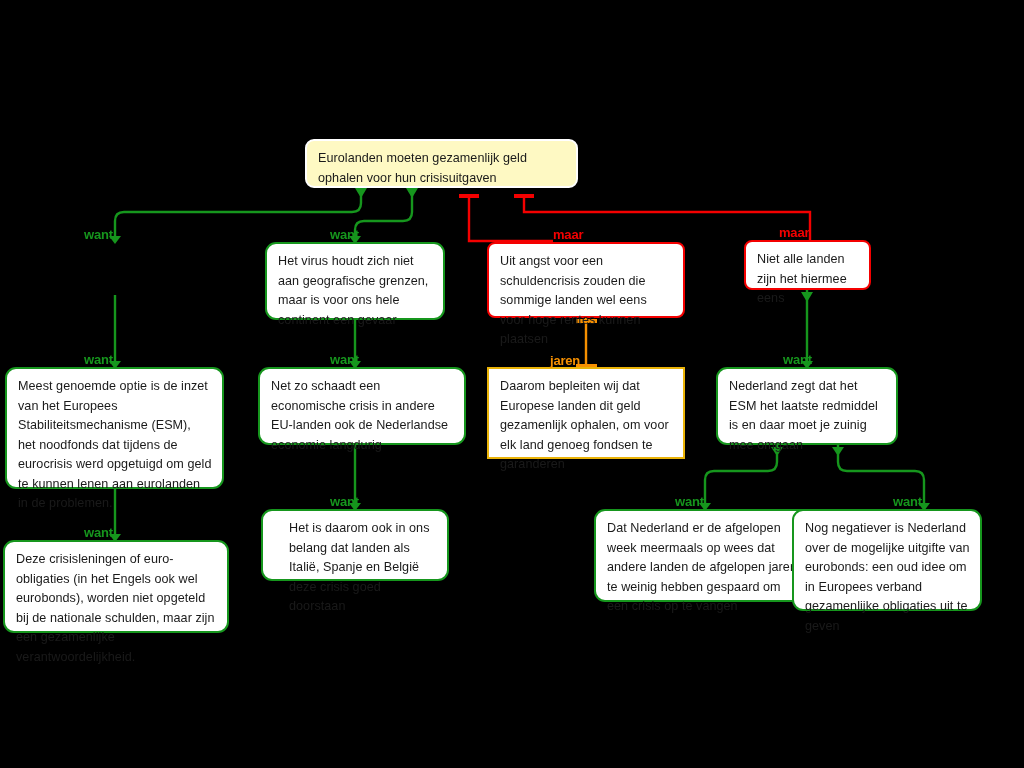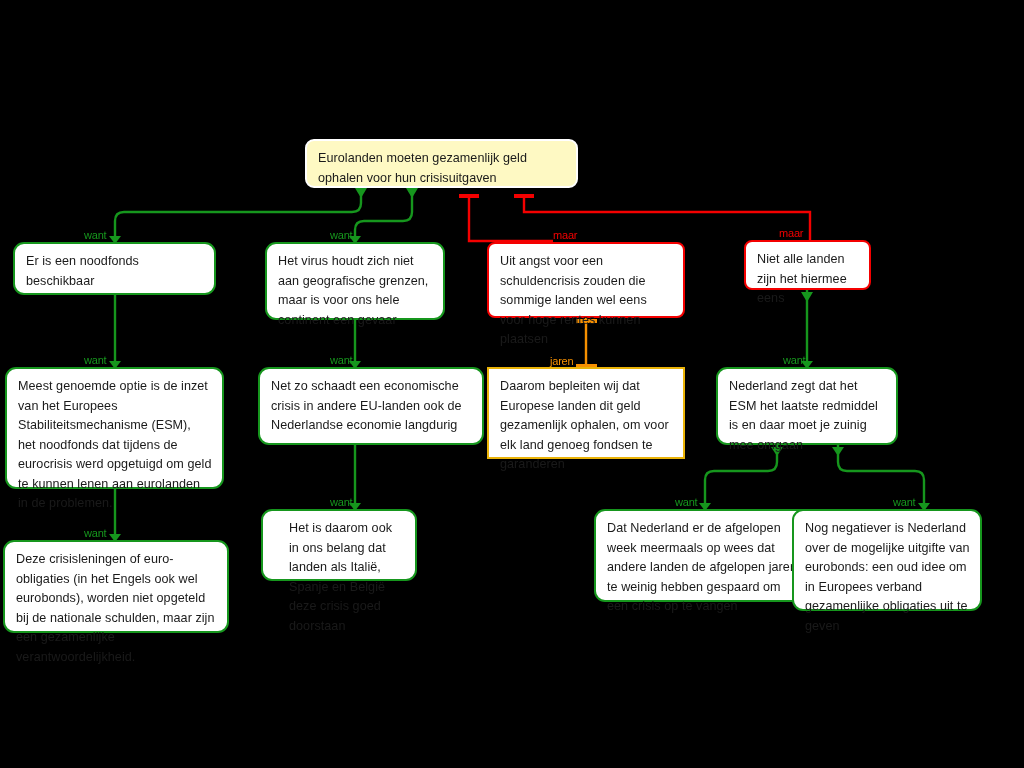--- a/index.html
+++ b/index.html
@@ -50,22 +50,22 @@
     border: 2px solid #eab308;
     border-radius: 0;
   }
   .node.root {
     border: 2px solid #ffffff;
     border-radius: 9px;
     background: #fef9c3;
   }
   .edge-label {
     position: absolute;
-    font-size: 11px;
-    font-weight: normal;
+    font-size: 13px;
+    font-weight: bold;
     line-height: 10px;
     white-space: nowrap;
     letter-spacing: -0.2px;
   }
   .edge-label.green { color: #16961d; }
   .edge-label.red   { color: #f40000; }
   .edge-label.orange{ color: #f79000; }
 </style>
 </head>
 <body>
@@ -140,57 +140,54 @@
       <path d="M 586 318 L 586 366"></path>
       <path d="M 576 321 L 597 321" stroke-width="4"></path>
       <path d="M 576 366 L 597 366" stroke-width="4"></path>
     </g>
   </svg>
 
   <div class="node root" style="left:305px; top:139px; width:273px; height:49px;">
     <span>Eurolanden moeten gezamenlijk geld ophalen voor hun crisisuitgaven</span>
   </div>
 
-  <div class="node green" style="left:13px; top:242px; width:203px; height:53px;">
-    <span>Er is een noodfonds beschikbaar</span>
-  </div>
 
   <div class="node green" style="left:265px; top:242px; width:180px; height:78px;">
     <span>Het virus houdt zich niet aan geografische grenzen, maar is voor ons hele continent een gevaar</span>
   </div>
 
   <div class="node red" style="left:487px; top:242px; width:198px; height:76px;">
     <span>Uit angst voor een schuldencrisis zouden die sommige landen wel eens voor hoge rentes kunnen plaatsen</span>
   </div>
 
   <div class="node green" style="left:5px; top:367px; width:219px; height:122px;">
     <span>Meest genoemde optie is de inzet van het Europees Stabiliteitsmechanisme (ESM), het noodfonds dat tijdens de eurocrisis werd opgetuigd om geld te kunnen lenen aan eurolanden in de problemen.</span>
   </div>
 
   <div class="node red" style="left:744px; top:240px; width:127px; height:50px;">
     <span>Niet alle landen zijn het hiermee eens</span>
   </div>
 
-  <div class="node green" style="left:258px; top:367px; width:226px; height:78px;">
+  <div class="node green" style="left:258px; top:367px; width:208px; height:78px;">
     <span>Net zo schaadt een economische crisis in andere EU-landen ook de Nederlandse economie langdurig</span>
   </div>
 
   <div class="node orange" style="left:487px; top:367px; width:198px; height:92px;">
     <span>Daarom bepleiten wij dat Europese landen dit geld gezamenlijk ophalen, om voor elk land genoeg fondsen te garanderen</span>
   </div>
 
   <div class="node green" style="left:716px; top:367px; width:182px; height:78px;">
     <span>Nederland zegt dat het ESM het laatste redmiddel is en daar moet je zuinig mee omgaan</span>
   </div>
 
   <div class="node green" style="left:3px; top:540px; width:226px; height:93px;">
     <span>Deze crisisleningen of euro-obligaties (in het Engels ook wel eurobonds), worden niet opgeteld bij de nationale schulden, maar zijn een gezamenlijke verantwoordelijkheid.</span>
   </div>
 
-  <div class="node green" style="left:261px; top:509px; width:156px; height:72px;padding-left:26px;">
+  <div class="node green" style="left:261px; top:509px; width:188px; height:72px;padding-left:26px;">
     <span>Het is daarom ook in ons belang dat landen als Italië, Spanje en België deze crisis goed doorstaan</span>
   </div>
 
   <div class="node green" style="left:594px; top:509px; width:220px; height:93px;">
     <span>Dat Nederland er de afgelopen week meermaals op wees dat andere landen de afgelopen jaren te weinig hebben gespaard om een crisis op te vangen</span>
   </div>
 
   <div class="node green" style="left:792px; top:509px; width:190px; height:102px;">
     <span>Nog negatiever is Nederland over de mogelijke uitgifte van eurobonds: een oud idee om in Europees verband gezamenlijke obligaties uit te geven</span>
   </div>

